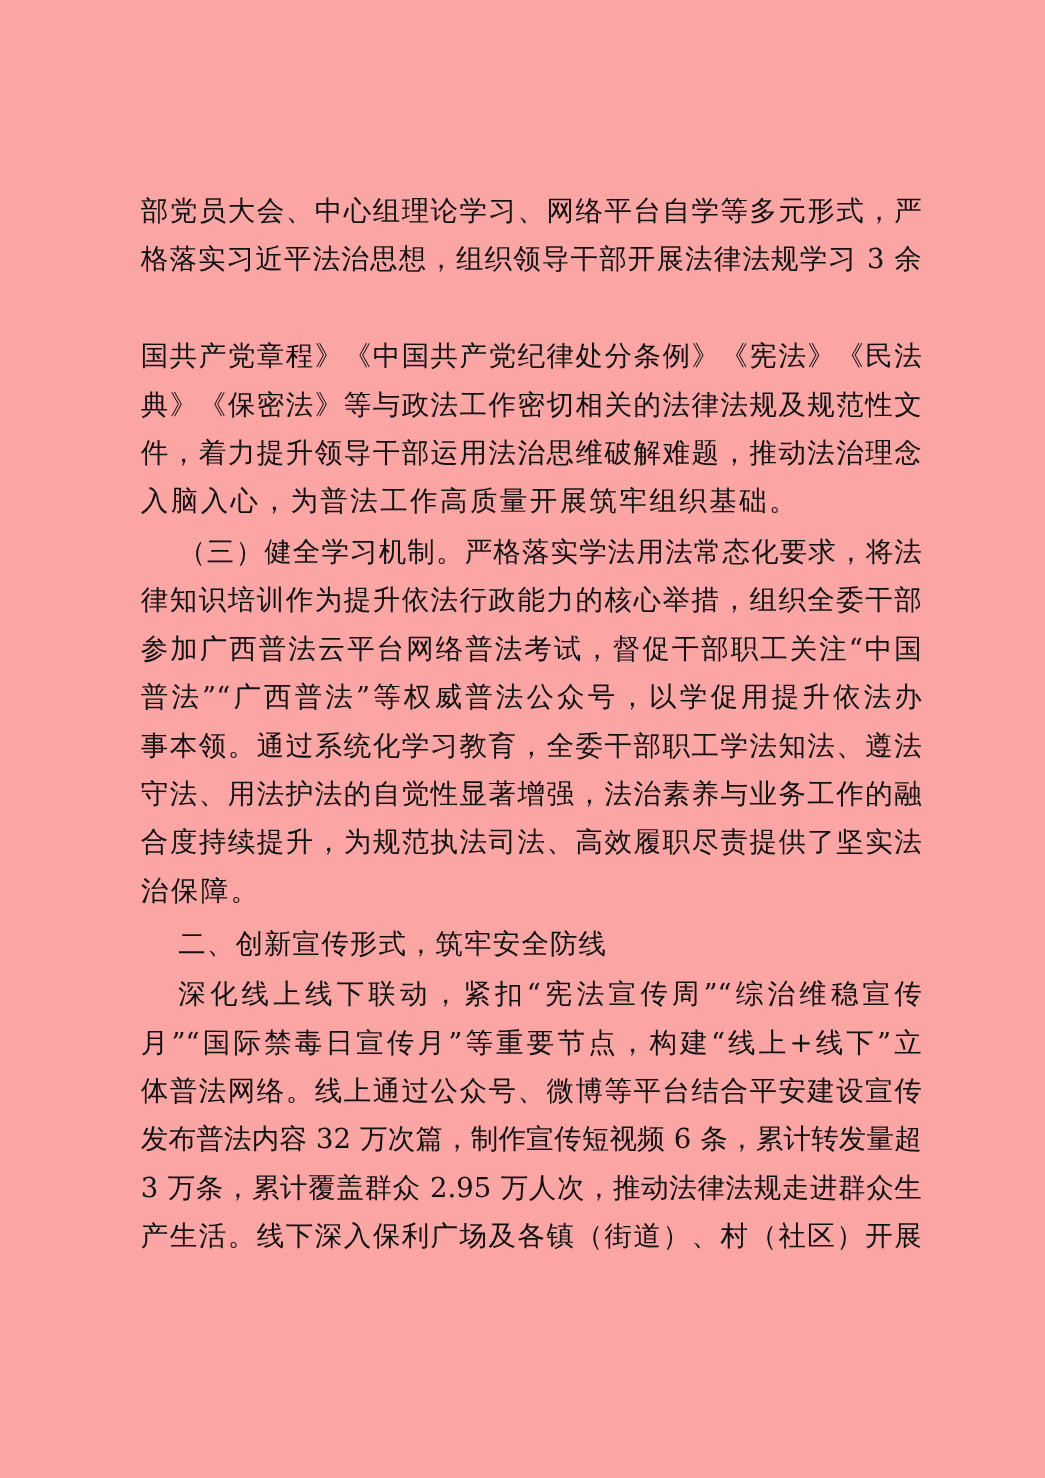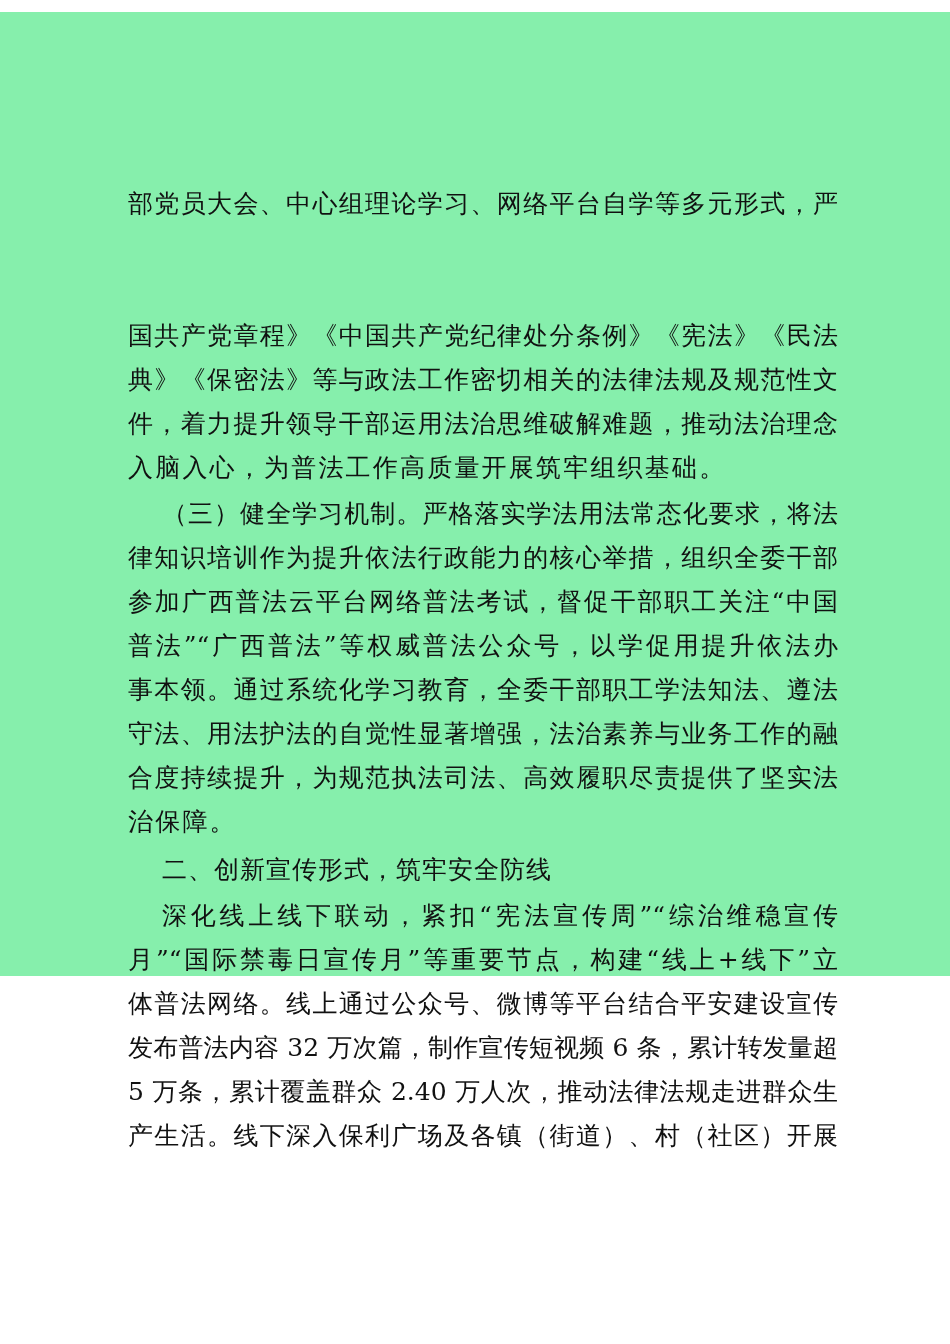--- a/index.html
+++ b/index.html
@@ -1,21 +1,21 @@
 <!DOCTYPE html>
 <html><head>
   <meta charset="utf-8">
   <style>
     html, body { margin: 0; padding: 0; background: #ffffff; }
     body { width: 950px; height: 1344px; position: relative; overflow: hidden; }
     .page {
       position: absolute;
-      left: 0; top: 12px;
-      width: 950px; height: 964px;
-      background: #86efac;
+      left: 0; top: 0;
+      width: 950px; height: 1344px;
+      background: #fca5a5;
     }
     .line {
       position: absolute;
       left: 128px;
       width: 710px;
       height: 44px;
       font-family: "DejaVu Serif", "Liberation Serif", serif;
       font-size: 25px;
       color: #111111;
       white-space: nowrap;
@@ -29,35 +29,36 @@
       font-family: "DejaVu Sans", "Liberation Sans", sans-serif;
       font-weight: normal;
       letter-spacing: 1px;
     }
   </style>
 </head>
 <body>
 
 <div class="page">
   <div class="line justify" style="top:170px">部党员大会、中心组理论学习、网络平台自学等多元形式，严</div>
+  <div class="line justify" style="top:214px">格落实习近平法治思想，组织领导干部开展法律法规学习 3 余</div>
   <div class="line justify" style="top:302px">国共产党章程》《中国共产党纪律处分条例》《宪法》《民法</div>
   <div class="line justify" style="top:390px">件，着力提升领导干部运用法治思维破解难题，推动法治理念</div>
   <div class="line justify" style="top:346px">典》《保密法》等与政法工作密切相关的法律法规及规范性文</div>
   <div class="line" style="top:434px">入脑入心，为普法工作高质量开展筑牢组织基础。</div>
 
   <div class="line justify indent" style="top:480px">（三）健全学习机制。严格落实学法用法常态化要求，将法</div>
   <div class="line justify" style="top:524px">律知识培训作为提升依法行政能力的核心举措，组织全委干部</div>
   <div class="line justify" style="top:568px">参加广西普法云平台网络普法考试，督促干部职工关注“中国</div>
   <div class="line justify" style="top:612px">普法”“广西普法”等权威普法公众号，以学促用提升依法办</div>
   <div class="line justify" style="top:656px">事本领。通过系统化学习教育，全委干部职工学法知法、遵法</div>
   <div class="line justify" style="top:700px">守法、用法护法的自觉性显著增强，法治素养与业务工作的融</div>
   <div class="line justify" style="top:744px">合度持续提升，为规范执法司法、高效履职尽责提供了坚实法</div>
   <div class="line" style="top:788px">治保障。</div>
 
   <div class="line heading" style="top:836px">二、创新宣传形式，筑牢安全防线</div>
 
   <div class="line justify indent" style="top:882px">深化线上线下联动，紧扣“宪法宣传周”“综治维稳宣传</div>
   <div class="line justify" style="top:926px">月”“国际禁毒日宣传月”等重要节点，构建“线上+线下”立</div>
   <div class="line justify" style="top:970px">体普法网络。线上通过公众号、微博等平台结合平安建设宣传</div>
   <div class="line justify" style="top:1014px">发布普法内容 32 万次篇，制作宣传短视频 6 条，累计转发量超</div>
-  <div class="line justify" style="top:1058px">5 万条，累计覆盖群众 2.40 万人次，推动法律法规走进群众生</div>
+  <div class="line justify" style="top:1058px">3 万条，累计覆盖群众 2.95 万人次，推动法律法规走进群众生</div>
   <div class="line justify" style="top:1102px">产生活。线下深入保利广场及各镇（街道）、村（社区）开展</div>
 </div>
 
 </body></html>

